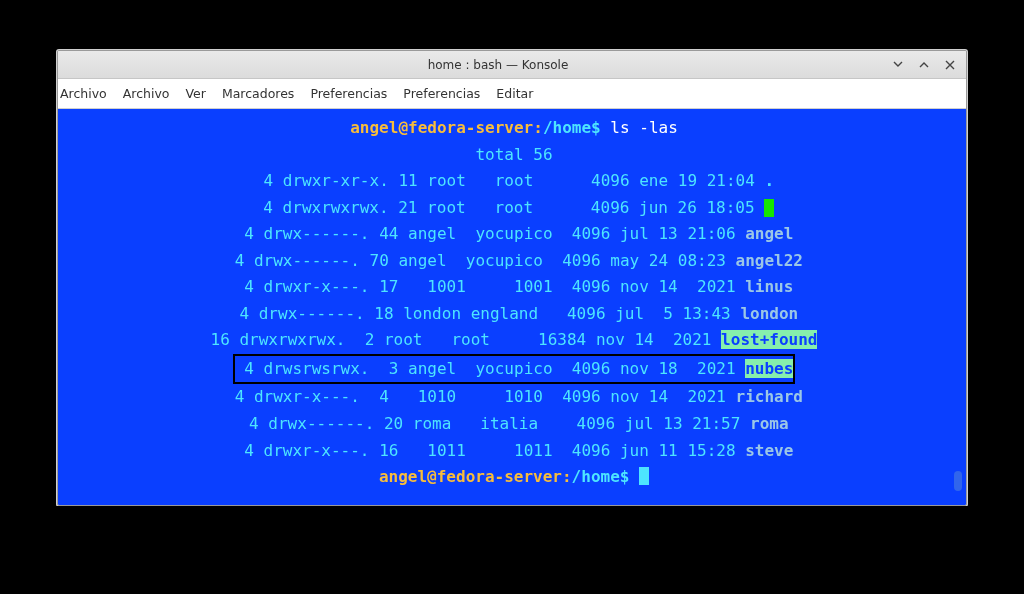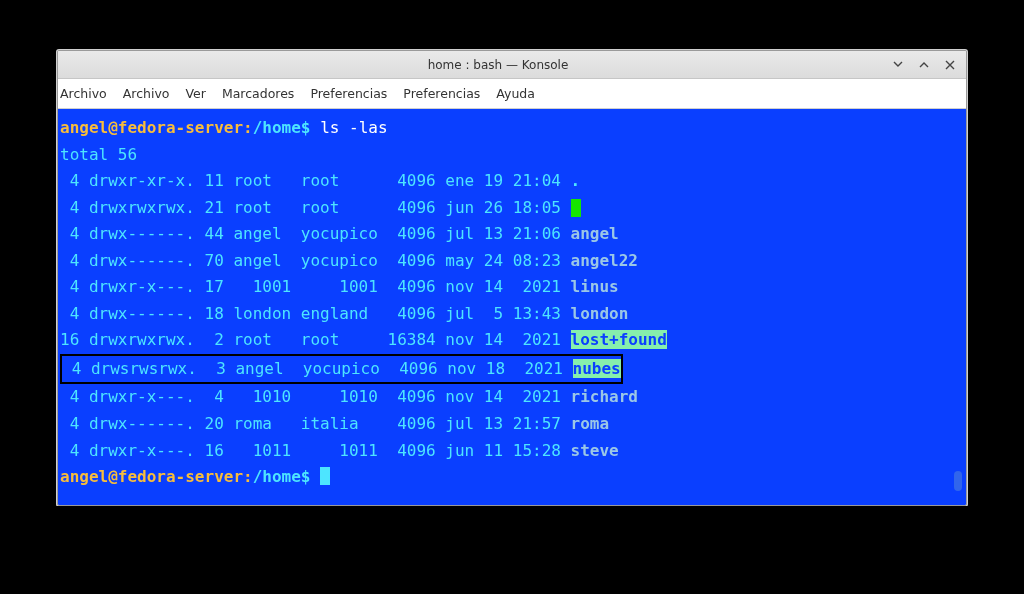--- a/index.html
+++ b/index.html
@@ -46,24 +46,25 @@
     font-size: 12.5px;
     color: #333;
     border-bottom: 1px solid #cfcfcf;
   }
   .menu-item { cursor:pointer; }
   .terminal {
     background: #0a3fff;
     font-family: "DejaVu Sans Mono", "Liberation Mono", monospace;
     font-size: 16px;
     line-height: 1.66;
-    padding: 6px 4px 14px 2px;
+    padding: 6px 4px 14px 8px;
     color: #4de5ff;
     position: relative;
     white-space: pre;
+    text-align: center;
   }
   .prompt-user { color: #f7bd3c; font-weight: bold; }
   .prompt-sep  { color: #f7bd3c; font-weight: bold; }
   .prompt-path { color: #4de5ff; font-weight: bold; }
   .prompt-dollar { color: #4de5ff; font-weight: bold; }
   .cmd { color: #ffffff; }
   .ls-name { color: #9bc7e6; font-weight: bold; }
   .ls-dottxt { color: #4de5ff; font-weight: bold; }
   .cursor-fill {
     display:inline-block; width:10px; height:18px; vertical-align:middle;
@@ -115,18 +116,18 @@
     </div>
   </div>
 
   <div class="menubar">
     <span class="menu-item">Archivo</span>
     <span class="menu-item">Archivo</span>
     <span class="menu-item">Ver</span>
     <span class="menu-item">Marcadores</span>
     <span class="menu-item">Preferencias</span>
     <span class="menu-item">Preferencias</span>
-    <span class="menu-item">Ayuda</span>
+    <span class="menu-item">Editar</span>
   </div>
 
   <div class="terminal" id="term"><div><span class="prompt-user">angel@fedora-server</span><span class="prompt-sep">:</span><span class="prompt-path">/home</span><span class="prompt-dollar">$</span> <span class="cmd">ls -las</span></div><div>total 56</div><div> 4 drwxr-xr-x. 11 root   root      4096 ene 19 21:04 <span class="ls-dottxt">.</span></div><div> 4 drwxrwxrwx. 21 root   root      4096 jun 26 18:05 <span class="cursor-fill"></span></div><div> 4 drwx------. 44 angel  yocupico  4096 jul 13 21:06 <span class="ls-name">angel</span></div><div> 4 drwx------. 70 angel  yocupico  4096 may 24 08:23 <span class="ls-name">angel22</span></div><div> 4 drwxr-x---. 17   1001     1001  4096 nov 14  2021 <span class="ls-name">linus</span></div><div> 4 drwx------. 18 london england   4096 jul  5 13:43 <span class="ls-name">london</span></div><div>16 drwxrwxrwx.  2 root   root     16384 nov 14  2021 <span class="bg-green">lost+found</span></div><div><span class="redbox"> 4 drwsrwsrwx.  3 angel  yocupico  4096 nov 18  2021 <span class="bg-green">nubes</span></span></div><div> 4 drwxr-x---.  4   1010     1010  4096 nov 14  2021 <span class="ls-name">richard</span></div><div> 4 drwx------. 20 roma   italia    4096 jul 13 21:57 <span class="ls-name">roma</span></div><div> 4 drwxr-x---. 16   1011     1011  4096 jun 11 15:28 <span class="ls-name">steve</span></div><div><span class="prompt-user">angel@fedora-server</span><span class="prompt-sep">:</span><span class="prompt-path">/home</span><span class="prompt-dollar">$</span> <span class="cursor-block"></span></div><div class="scrollbar-dot"></div></div>
 
 </div>
 
 </body></html>

